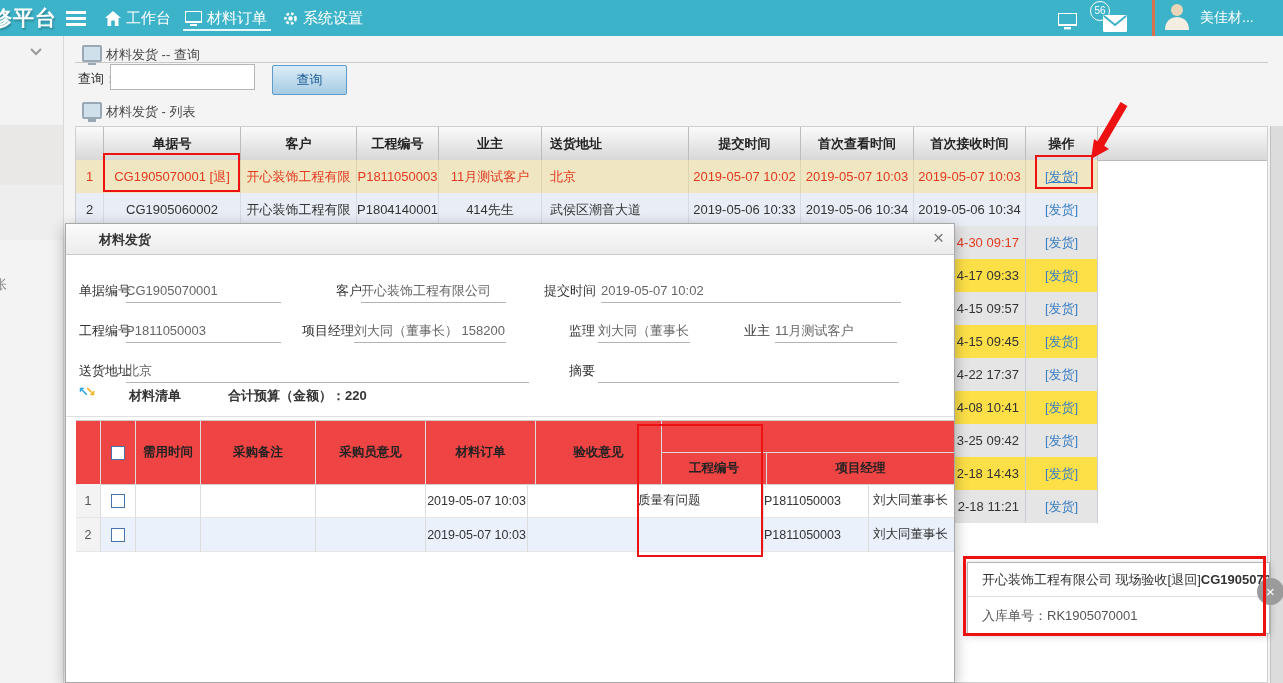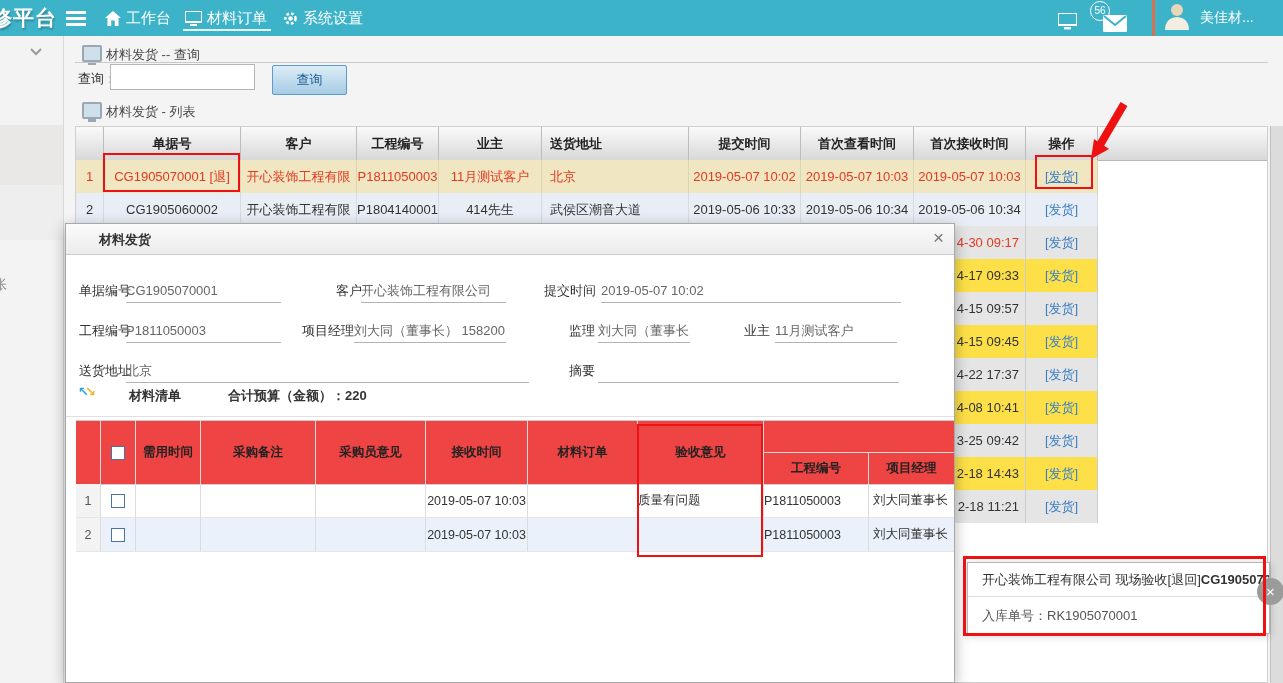--- a/index.html
+++ b/index.html
@@ -301,21 +301,20 @@
 
     <div class="mtab">
       <div class="mtab-header">
         <div class="mc m0"></div>
         <div class="mc m1">
             <span class="cb"></span>
           </div>
         <div class="mc m2">需用时间</div>
         <div class="mc m3">采购备注</div>
         <div class="mc m4">采购员意见</div>
-        <div class="mc m5">接收时间</div>
         <div class="mc m6">材料订单</div>
         <div class="mc m7">验收意见</div>
         <div class="mgroup">
           <div class="g-top"></div>
           <div class="g-bottom">
             <div class="mc m8">工程编号</div>
             <div class="mc m9">项目经理</div>
           </div>
         </div>
       </div>

